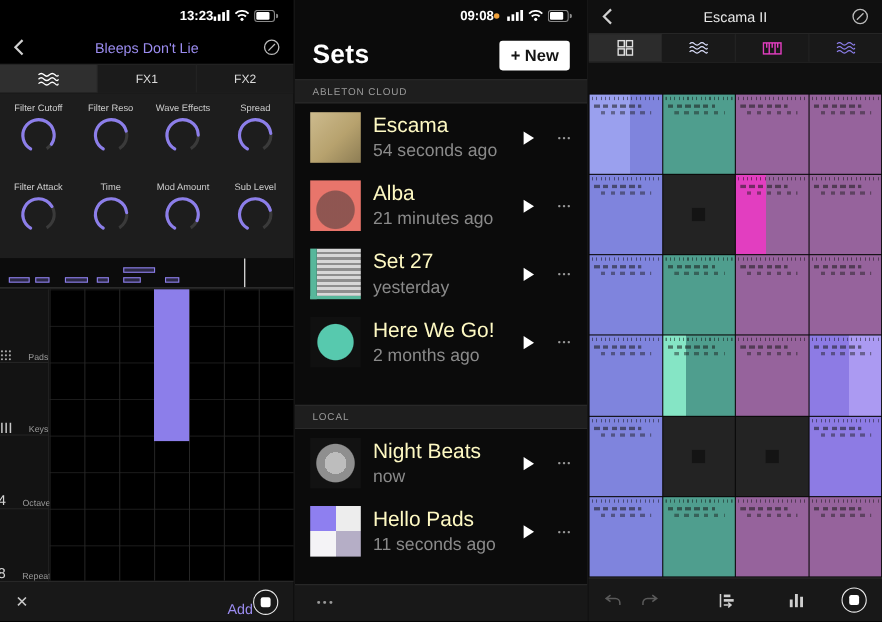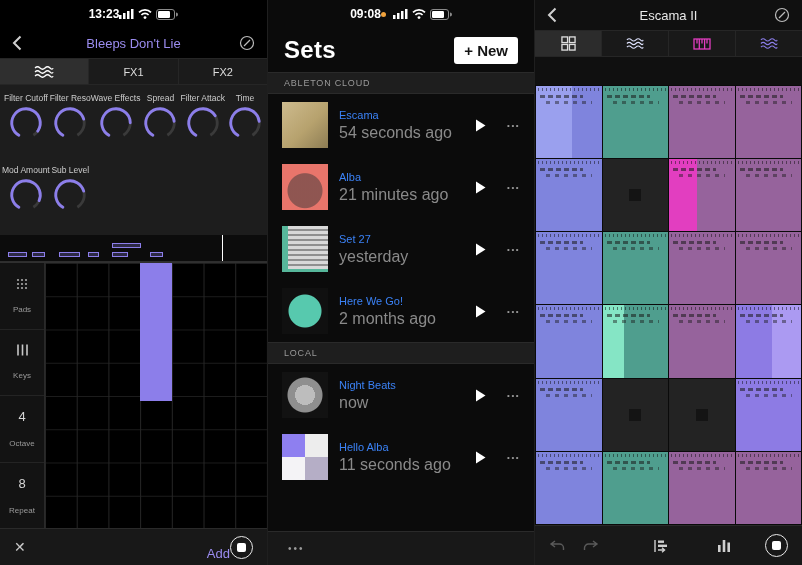--- a/index.html
+++ b/index.html
@@ -5,21 +5,21 @@
   * { margin:0; padding:0; box-sizing:border-box; }
   html,body { width:802px; height:565px; background:#000; overflow:hidden;
               font-family:"Liberation Sans", sans-serif; color:#fff; }
   .screen { display:flex; width:802px; height:565px; }
   .panel { position:relative; height:565px; overflow:hidden; }
   #panel-left   { width:268px; background:#000; border-right:1px solid #1f1f1f; }
   #panel-middle { width:267px; background:#0b0b0b; border-right:1px solid #1f1f1f; }
   #panel-right  { width:267px; background:#101010; }
 
   
-  .statusbar { height:28px; display:flex; align-items:center; justify-content:center;
+  .statusbar { height:28px; display:flex; align-items:center; justify-content:flex-end;
                padding:0 14px; font-size:12px; font-weight:bold; }
   .status-icons { display:flex; align-items:center; gap:4px; }
   .rec-dot { width:5px; height:5px; border-radius:50%; background:#f0a23c; margin-right:3px; display:inline-block; }
   .navbar { height:30px; display:flex; align-items:center; padding:0 12px; }
   .navbar .back { width:22px; display:flex; align-items:center; }
   .nav-title { flex:1; text-align:center; font-size:13px; color:#e8e8e8; }
   .purple-text { color:#9b8cf0; }
   .sync { width:22px; display:flex; justify-content:flex-end; }
 
   .tabs { height:27px; display:flex; background:#151515; border-top:1px solid #262626; border-bottom:1px solid #262626; }
@@ -30,34 +30,34 @@
 
   .bottombar { position:absolute; left:0; right:0; bottom:0; height:34px; background:#181818;
                border-top:1px solid #2a2a2a; display:flex; align-items:center; }
 
   .stop-btn { width:23px; height:23px; border:1.5px solid #e8e8e8; border-radius:50%;
               display:flex; align-items:center; justify-content:center; }
   .stop-square { width:9px; height:9px; background:#fff; border-radius:2px; }
 
   
   .knob-grid { height:150px; background:#1d1d1d; display:grid;
-               grid-template-columns:repeat(6,1fr); grid-template-rows:1fr 1fr; padding:4px 2px 2px; }
+               grid-template-columns:repeat(4,1fr); grid-template-rows:1fr 1fr; padding:4px 2px 2px; }
   .knob-cell { display:flex; flex-direction:column; align-items:center; }
   .knob-label { font-size:8.5px; color:#cccccc; margin:4px 0 1px; white-space:nowrap; }
   .knob-track { fill:none; stroke:#3a3a3a; stroke-width:3; }
   .knob-value { fill:none; stroke:#8C7EEA; stroke-width:3; stroke-linecap:round; }
 
   .overview { height:27px; position:relative; background:#0c0c0c; border-bottom:1px solid #2e2e2e; }
   .ov-block { position:absolute; height:5px; border:1px solid #8C7EEA; background:rgba(140,126,234,0.25); }
   .playhead { position:absolute; top:0; bottom:0; width:1.5px; background:#fff; }
 
   .editor { height:266px; display:flex; border-top:1px solid #303030; }
   .editor-sidebar { width:45px; background:#131313; border-right:1px solid #2a2a2a;
                     display:flex; flex-direction:column; }
-  .side-item { flex:1; display:flex; flex-direction:column; align-items:center; justify-content:center;
+  .side-item { flex:1; display:flex; align-items:flex-end; justify-content:center;
                gap:15px; border-bottom:1px solid #242424; color:#9a9a9a; font-size:8px; }
   .side-item:last-child { border-bottom:none; }
   .side-value { font-size:13px; color:#d5d5d5; }
   .editor-grid { flex:1; position:relative; background-color:#000;
     background-image:
       linear-gradient(to right, #262626 1px, transparent 1px),
       linear-gradient(to bottom, #1c1c1c 1px, transparent 1px);
     background-size: calc(100%/7) 100%, 100% 33.25px; }
   .active-col { position:absolute; top:0; background:#8C7EEA; }
 
@@ -78,25 +78,25 @@
   .thumb-escama { background:linear-gradient(135deg,#cdbb8e,#b7a26e 55%,#8d7d54),
                   repeating-linear-gradient(90deg, rgba(0,0,0,0.12) 0 1px, transparent 1px 4px); }
   .thumb-alba { background:radial-gradient(circle at 50% 58%, rgba(70,60,60,0.55) 0 17px, transparent 18px), #e8756b; }
   .thumb-set27 { border-left:6px solid #57b79b; border-bottom:3px solid #57b79b;
                  background:repeating-linear-gradient(to bottom,#d8d8d8 0 3px,#8f8f8f 3px 5px); }
   .thumb-herewego { background:radial-gradient(circle at 50% 50%, #57c9ae 0 16px, transparent 17px), #101010; }
   .thumb-nightbeats { background:radial-gradient(circle at 50% 50%, #bdbdbd 0 10px, #8f8f8f 10px 17px, transparent 18px), #121212; }
   .thumb-helloworld { background:conic-gradient(from 0deg at 50% 50%,
                       #ededed 0 90deg, #b5aec6 90deg 180deg, #f4f3f6 180deg 270deg, #8e7ff0 270deg 360deg); }
   .set-info { flex:1; min-width:0; }
-  .set-name { font-size:11px; color:#3b82f6; }
+  .set-name { font-size:19px; color:#fef9c3; }
   .set-time { font-size:16px; color:#8a8a8a; margin-top:3px; }
   .play-btn { padding:0 6px; display:flex; align-items:center; }
   .more-btn { color:#9a9a9a; font-size:8px; letter-spacing:1.5px; padding-left:4px; }
-  .section.gap { }
+  .section.gap { margin-top:26px; }
   .mid-bar { padding:0 20px; }
   .more-dots { color:#9a9a9a; font-size:10px; letter-spacing:2px; }
 
   
   .right-tabs .tab { background:#191919; }
   .right-tabs .tab.active { background:#2c2c2c; }
   .session-grid { position:absolute; top:85px; bottom:40px; left:0; right:0;
                   display:grid; grid-template-columns:repeat(4,1fr); grid-auto-rows:1fr;
                   gap:1px; padding:1px; background:#0a0a0a; }
   .clip { position:relative; overflow:hidden; }
@@ -403,21 +403,21 @@
       <svg width="11" height="13" viewBox="0 0 11 13">
                   <path d="M1 0.5 L10.5 6.5 L1 12.5 Z" fill="#fff"></path>
                 </svg>
     </span>
     <span class="more-btn">•••</span>
   </div>
 
   <div class="set-item">
     <div class="thumb thumb-helloworld"></div>
     <div class="set-info">
-      <div class="set-name">Hello Alba</div>
+      <div class="set-name">Hello Pads</div>
       <div class="set-time">11 seconds ago</div>
     </div>
     <span class="play-btn">
       <svg width="11" height="13" viewBox="0 0 11 13">
                   <path d="M1 0.5 L10.5 6.5 L1 12.5 Z" fill="#fff"></path>
                 </svg>
     </span>
     <span class="more-btn">•••</span>
   </div>
 </div>

